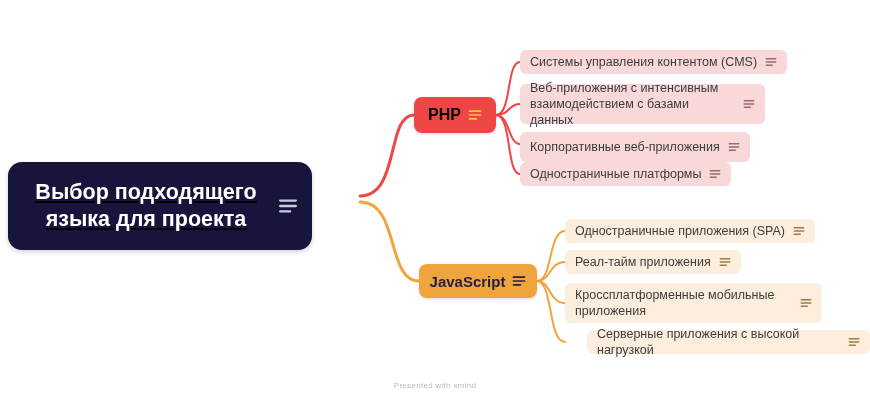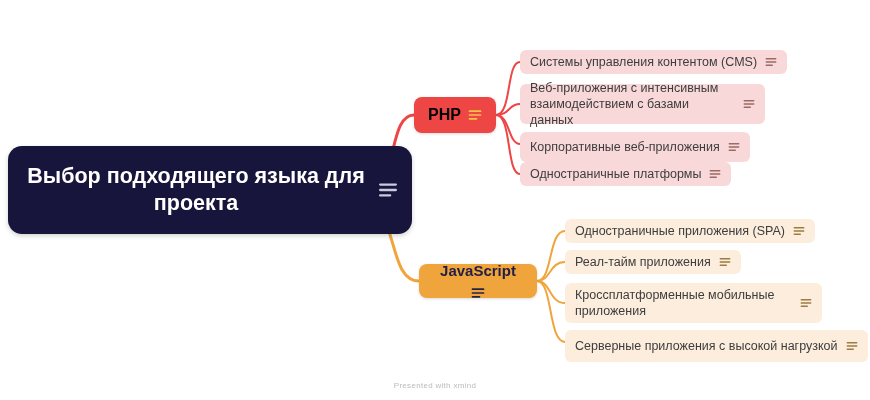--- a/index.html
+++ b/index.html
@@ -5,44 +5,44 @@
   html,body{margin:0;padding:0;background:#fff;}
   body{font-family:"Liberation Sans","DejaVu Sans",sans-serif;}
   .canvas{position:relative;width:870px;height:400px;background:#fff;overflow:hidden;}
   .connectors{position:absolute;left:0;top:0;z-index:0;}
   .connectors path{fill:none;stroke-linecap:round;}
   .connectors .main{stroke-width:3;}
   .connectors .thin{stroke-width:2;}
 
   .node{position:absolute;display:flex;align-items:center;box-sizing:border-box;z-index:1;}
 
-  .root{left:8px;top:146px;width:404px;height:88px;background:var(--root_bg,#17153C);
-        border-radius:14px;padding:0 14px;gap:8px;box-shadow:0 2px 5px rgba(0,0,0,.18);}
+  .root{left:8px;top:162px;width:304px;height:88px;background:var(--root_bg,#17153C);
+        border-radius:14px;padding:0 14px;gap:8px;box-shadow:0 2px 5px rgba(0,0,0,.18);text-decoration:underline;}
   .root-label{flex:1;text-align:center;color:#fff;font-size:21.5px;font-weight:bold;line-height:1.25;}
 
   .branch{border-radius:8px;padding:0 12px;gap:7px;box-shadow:0 1px 3px rgba(0,0,0,.15);}
   .php-node{left:414px;top:97px;width:82px;height:36px;background:var(--php,#EE4545);justify-content:center;}
   .php-node .branch-label{color:#000000;font-size:16px;font-weight:bold;}
-  .js-node{left:419px;top:264px;width:118px;height:34px;background:var(--js,#F0A53C);justify-content:center;flex-direction:column;}
+  .js-node{left:419px;top:264px;width:118px;height:34px;background:var(--js,#F0A53C);justify-content:center;}
   .js-node .branch-label{color:#211F45;font-size:15px;font-weight:bold;}
 
   .child{border-radius:6px;padding:7px 10px;gap:8px;}
   .child .child-label{color:var(--text_dark,#3D3D3D);font-size:12.5px;line-height:1.3;}
   .php-child{background:var(--php_light,#F9D8D9);}
   .js-child{background:var(--js_light,#FCEDDC);}
   .p1{left:520px;top:50px;height:24px;}
   .p2{left:520px;top:84px;height:40px;}
   .p2 .child-label{max-width:205px;}
   .p3{left:520px;top:132px;height:30px;}
   .p4{left:520px;top:162px;height:24px;}
   .j1{left:565px;top:219px;height:24px;}
   .j2{left:565px;top:250px;height:24px;}
   .j3{left:565px;top:283px;height:40px;gap:25px;}
   .j3 .child-label{max-width:200px;}
-  .j4{left:565px;top:330px;height:32px;}
+  .j4{left:587px;top:330px;height:24px;}
 
   .icon{display:inline-flex;align-items:center;justify-content:center;flex:0 0 auto;}
   .icon svg{display:block;}
   .icon-root{color:#C9CBE0;}
   .icon-php{color:#F6C344;}
   .icon-js{color:#252247;}
   .icon-pc{color:#9B6A66;}
   .icon-jc{color:#9B7C44;}
 
   .watermark{position:absolute;left:0;right:0;bottom:10px;text-align:center;

